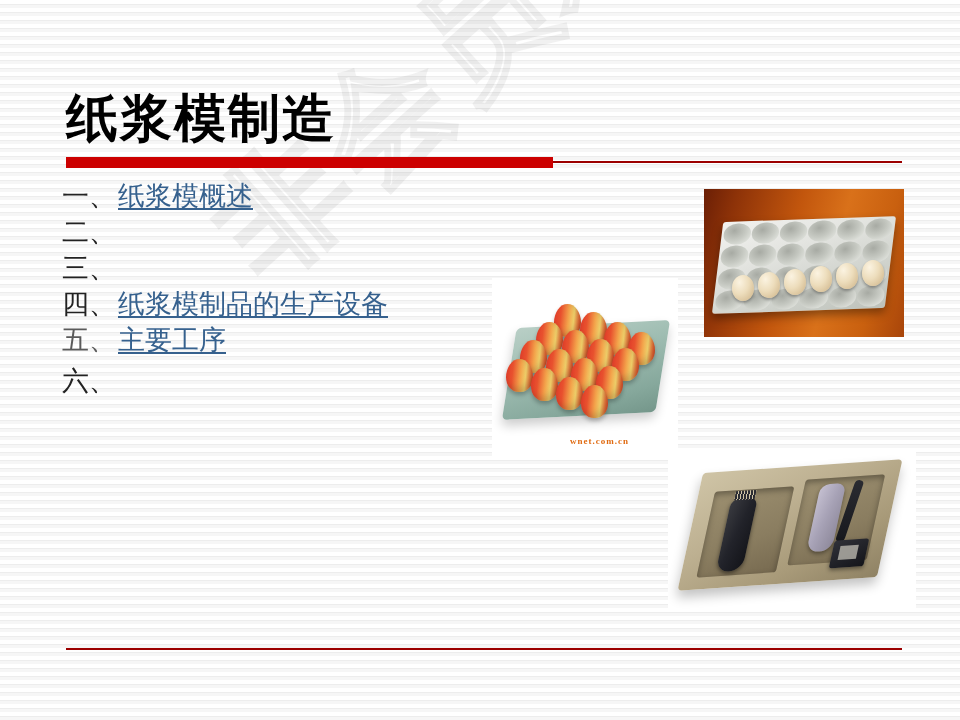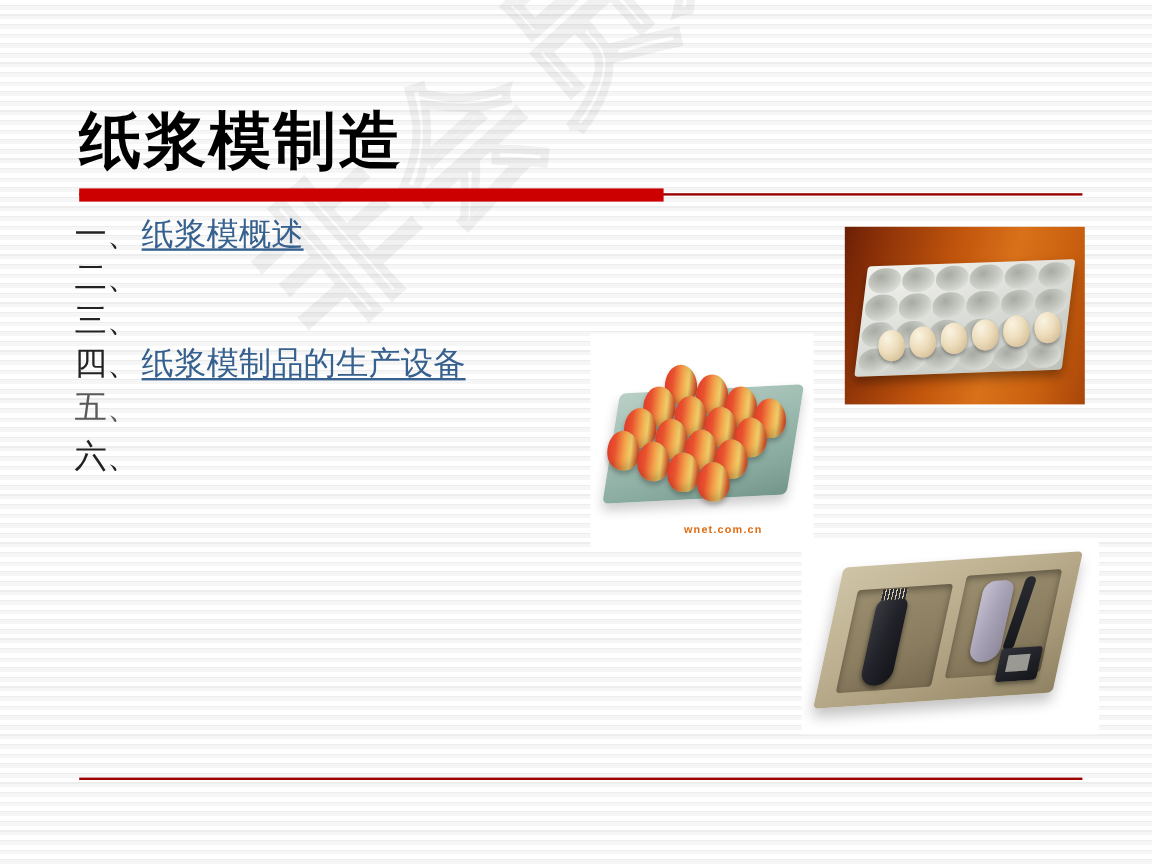--- a/index.html
+++ b/index.html
@@ -175,21 +175,21 @@
         #e8512e 26%,
         #f3a24a 52%,
         #f0d06a 70%,
         #e86a35 88%,
         #d23a24 100%);
     box-shadow:0 3px 4px rgba(0,0,0,0.26), inset -3px -4px 6px rgba(0,0,0,0.16);
   }
   #photo-fruittray .wm{
     position:absolute;
     left:78px;top:158px;
-    font-family:Liberation Sans, sans-serif;
+    font-family:Liberation Serif, serif;
     font-size:9px;
     font-weight:700;
     letter-spacing:1px;
     color:#E06A10;
   }
 
   
   #photo-clippers{
     left:668px;top:450px;width:248px;height:162px;
     background:#ffffff;
@@ -270,20 +270,21 @@
       <span class="num">三、</span>
     </div>
 
     <div class="item link tight">
       <span class="num">四、</span>
       <span class="lbl">纸浆模制品的生产设备</span>
     </div>
 
     <div class="item link ghost wide">
       <span class="num">五、</span>
+      <span class="lbl">主要工序</span>
     </div>
 
     <div class="item plain">
       <span class="num">六、</span>
     </div>
 
   </div>
 
   <div class="photo" id="photo-eggtray">
     <div class="tray">

